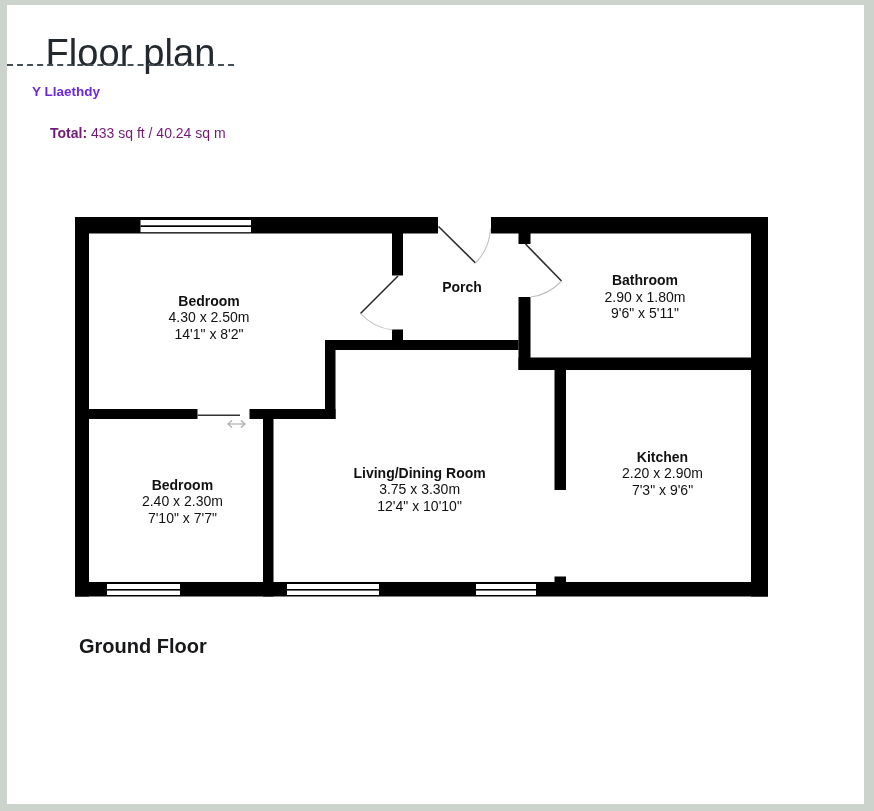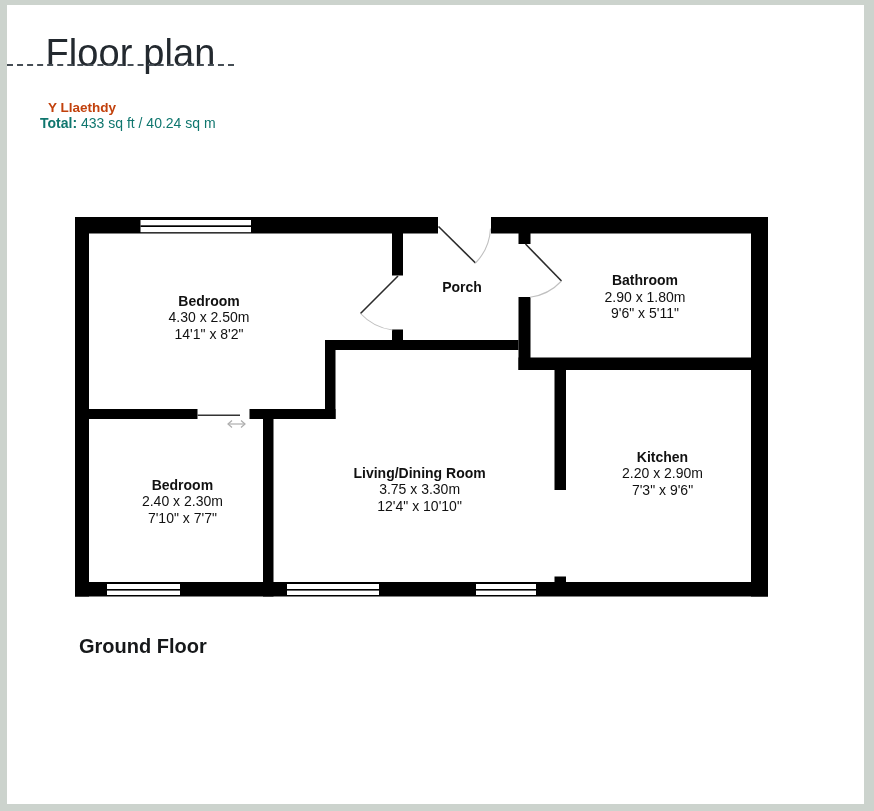--- a/index.html
+++ b/index.html
@@ -12,24 +12,24 @@
   }
   
   .frame{position:absolute;left:0;top:0;width:874px;height:811px;
     border-top:5px solid #ccd3cd;border-left:7px solid #ccd3cd;
     border-right:10px solid #ccd3cd;border-bottom:7px solid #ccd3cd;
     box-sizing:border-box;pointer-events:none;}
   h1{position:absolute;left:31.5px;top:18px;margin:14px;
     font-size:38px;font-weight:400;color:#23292f;letter-spacing:0.1px;}
   .dash{position:absolute;left:7px;top:64px;width:227px;height:0;
     border-top:2.4px dashed #464e55;}
-  .addr{position:absolute;left:32px;top:84px;margin:16px;
-    font-size:13.5px;font-weight:700;color:#c2410c;}
-  .total{position:absolute;left:32px;top:107px;margin:8px;
-    font-size:14px;font-weight:400;color:#0f766e;}
+  .addr{position:absolute;left:32px;top:84px;margin:0;
+    font-size:13.5px;font-weight:700;color:#6d28d9;}
+  .total{position:absolute;left:32px;top:107px;margin:18px;
+    font-size:14px;font-weight:400;color:#701a75;}
   .total b{font-weight:700;}
   svg{position:absolute;left:0;top:0;}
   svg text{font-family:"Liberation Sans", sans-serif;fill:#111;}
   .rn{font-weight:700;font-size:14px;}
   .rd{font-weight:400;font-size:14px;}
   .gf{font-weight:700;font-size:20px;fill:#16181a;}
 </style>
 </head>
 <body>
 

